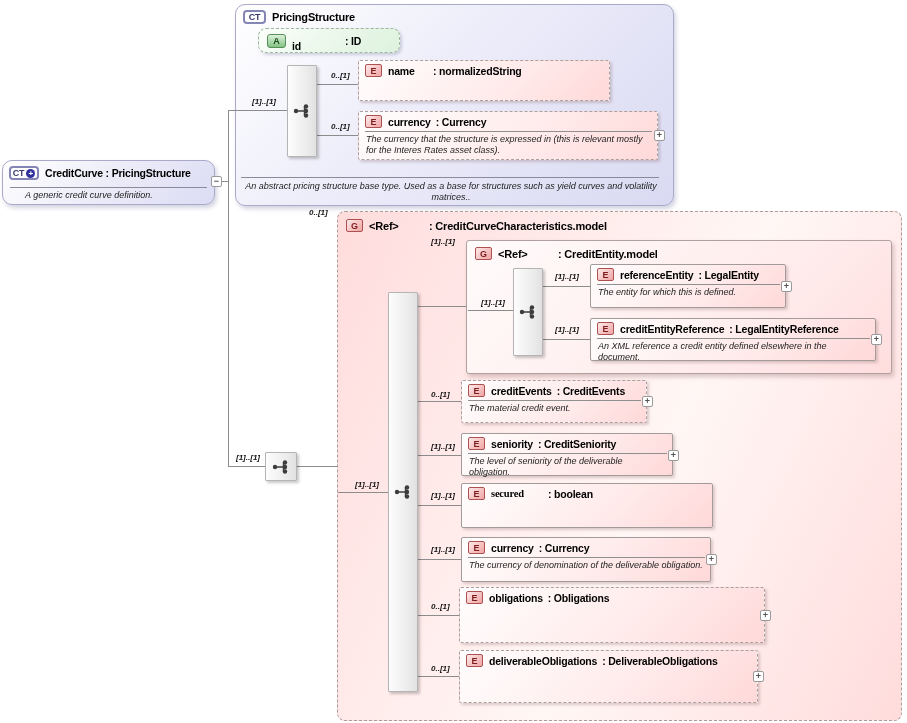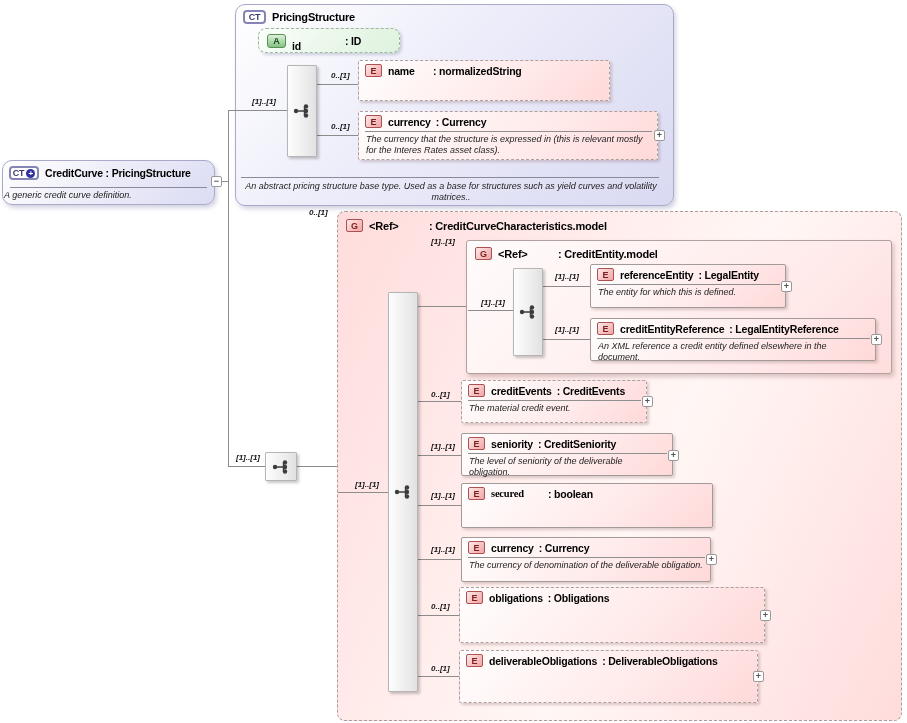--- a/index.html
+++ b/index.html
@@ -98,21 +98,21 @@
 
   <div class="abs cc-box" style="left:2px;top:160px;width:211px;height:43px;">
     <div class="hdr" style="left:6px;top:5px;">
       <span class="badge b-ct" style="width:30px;">
           <span>CT</span>
           <span class="ctplus">+</span>
         </span>
       <span class="nm" style="font-size:10.5px;">CreditCurve : PricingStructure</span>
     </div>
     <div class="footer-sep" style="left:7px;right:7px;top:26px;"></div>
-    <div class="footer-txt" style="left:1px;top:29px;width:196px;">A generic credit curve definition.</div>
+    <div class="footer-txt" style="left:22px;top:29px;width:196px;">A generic credit curve definition.</div>
   </div>
   <div class="abs expander" style="left:211px;top:176px;">−</div>
 
   <div class="abs attr-box" style="left:258px;top:28px;width:142px;height:25px;">
     <span class="badge b-a">A</span>
     <span class="el-title nm mw48">id</span>
     <span class="el-title">: ID</span>
   </div>
 
   <div class="abs bar" style="left:287px;top:65px;width:30px;height:92px;">

